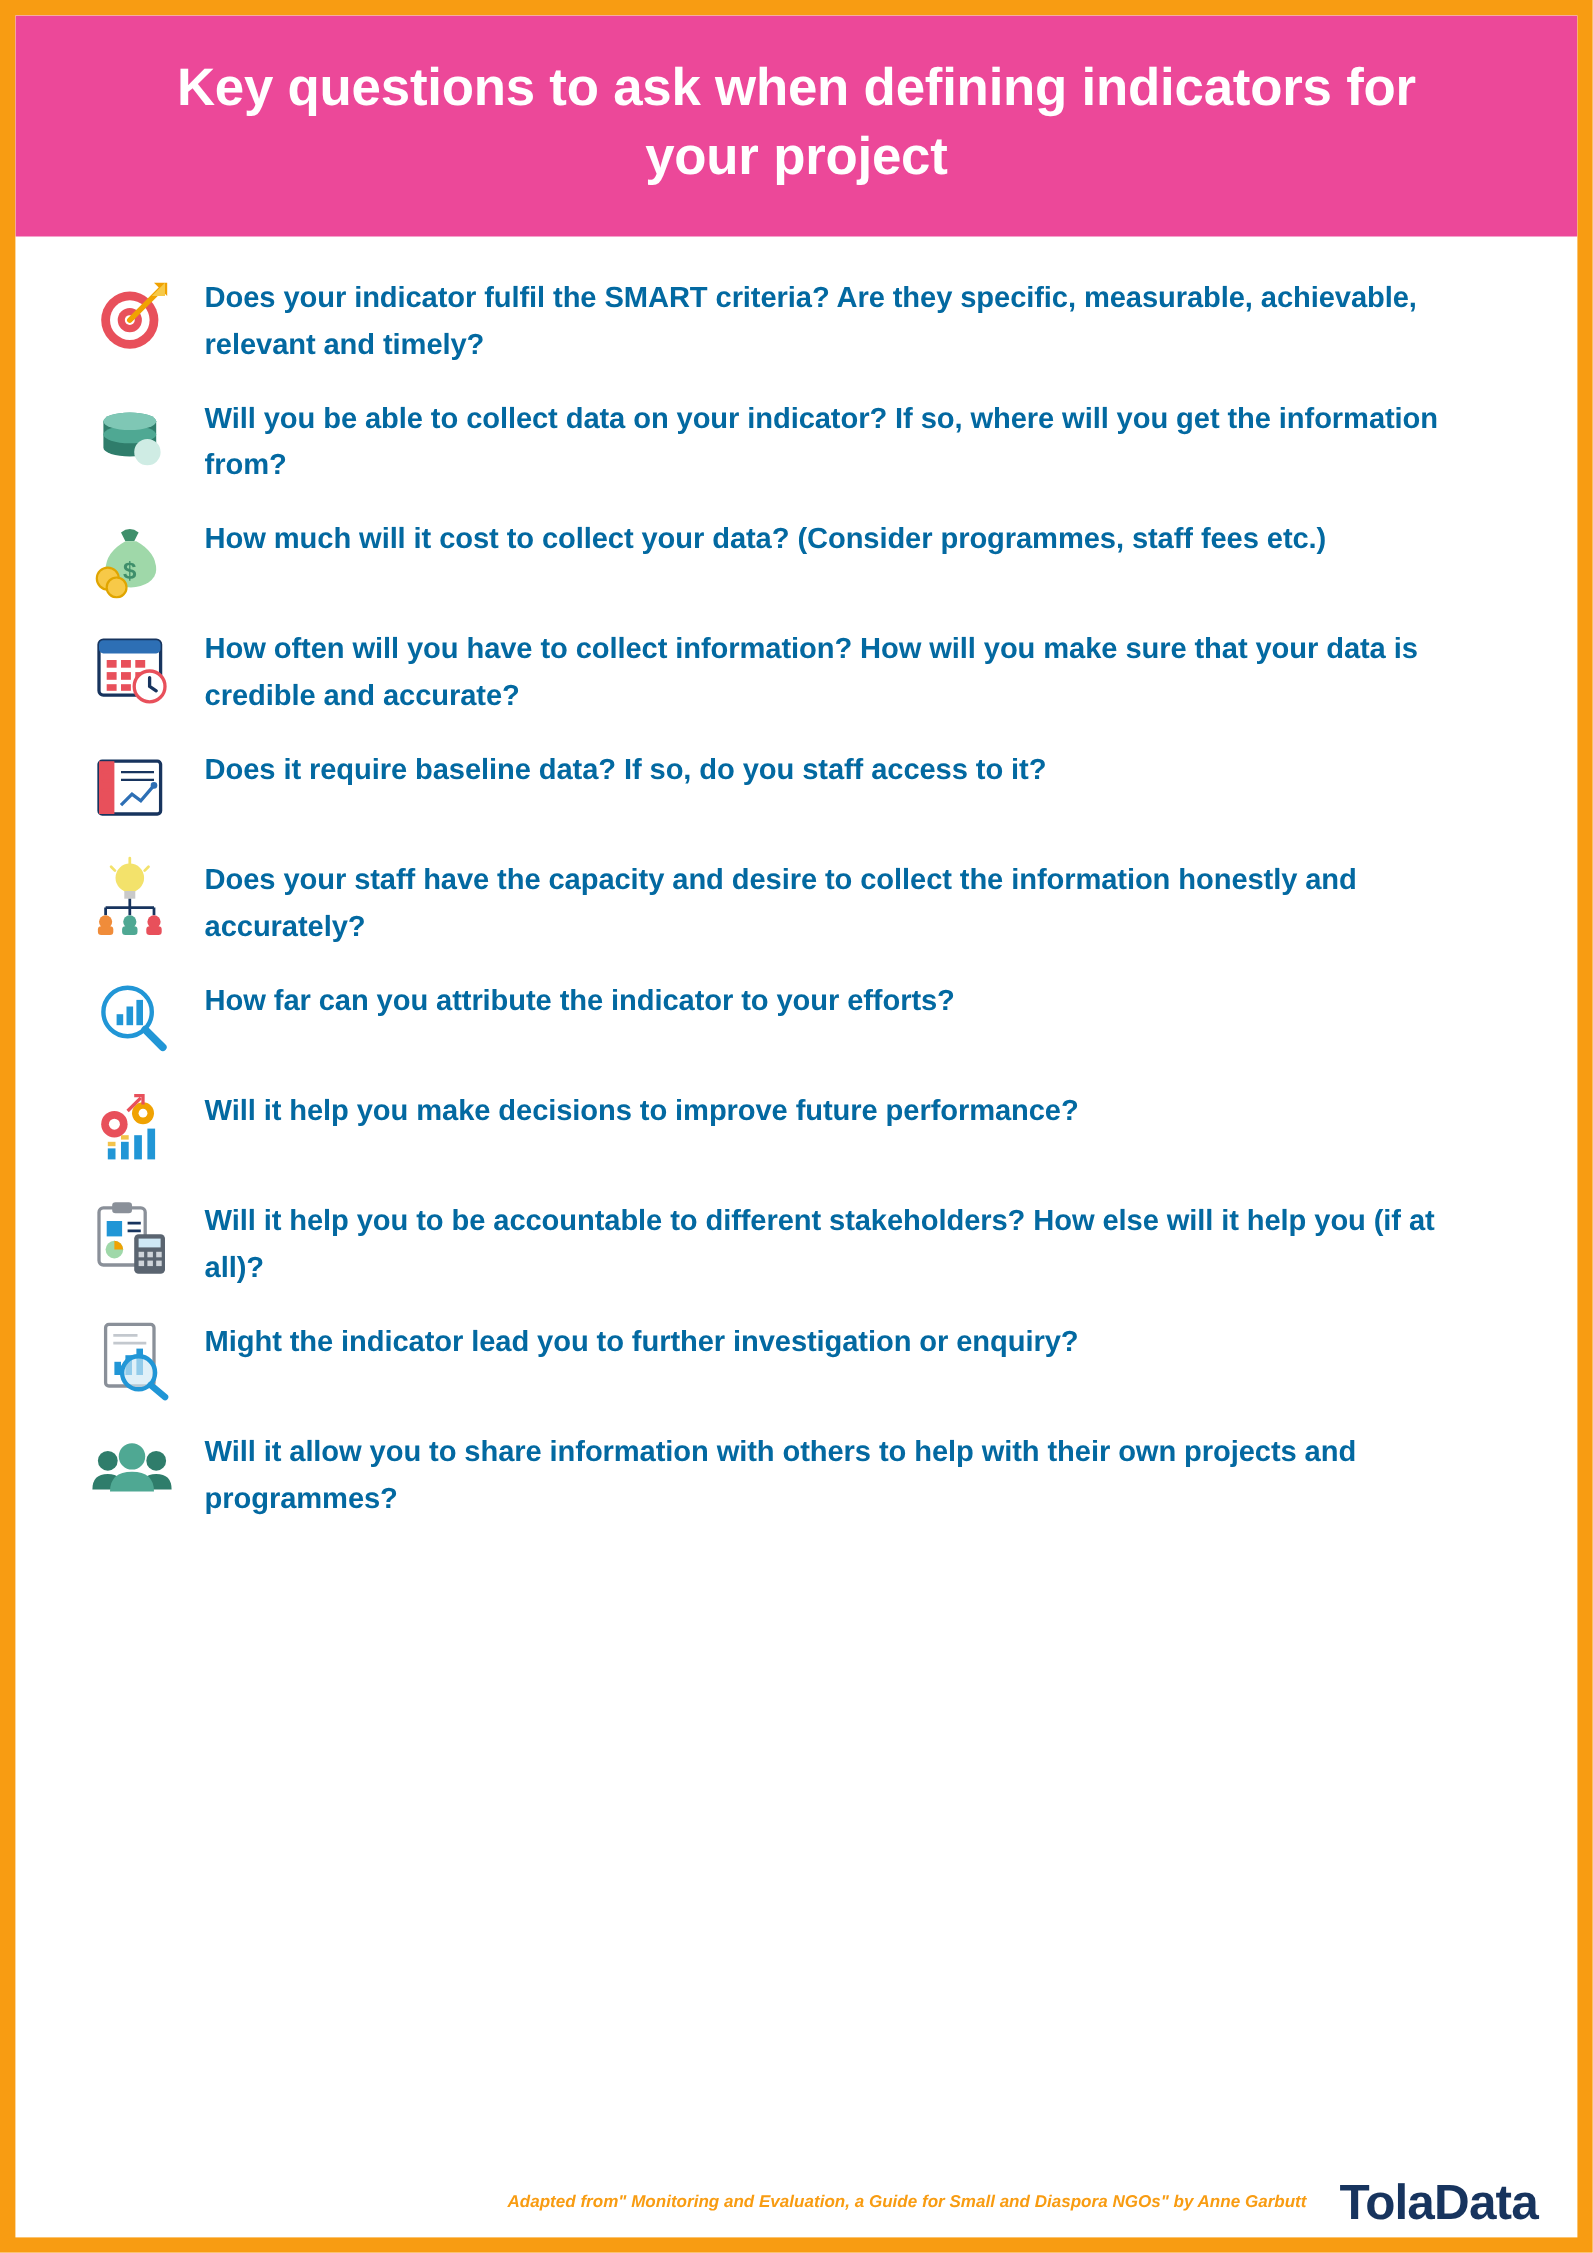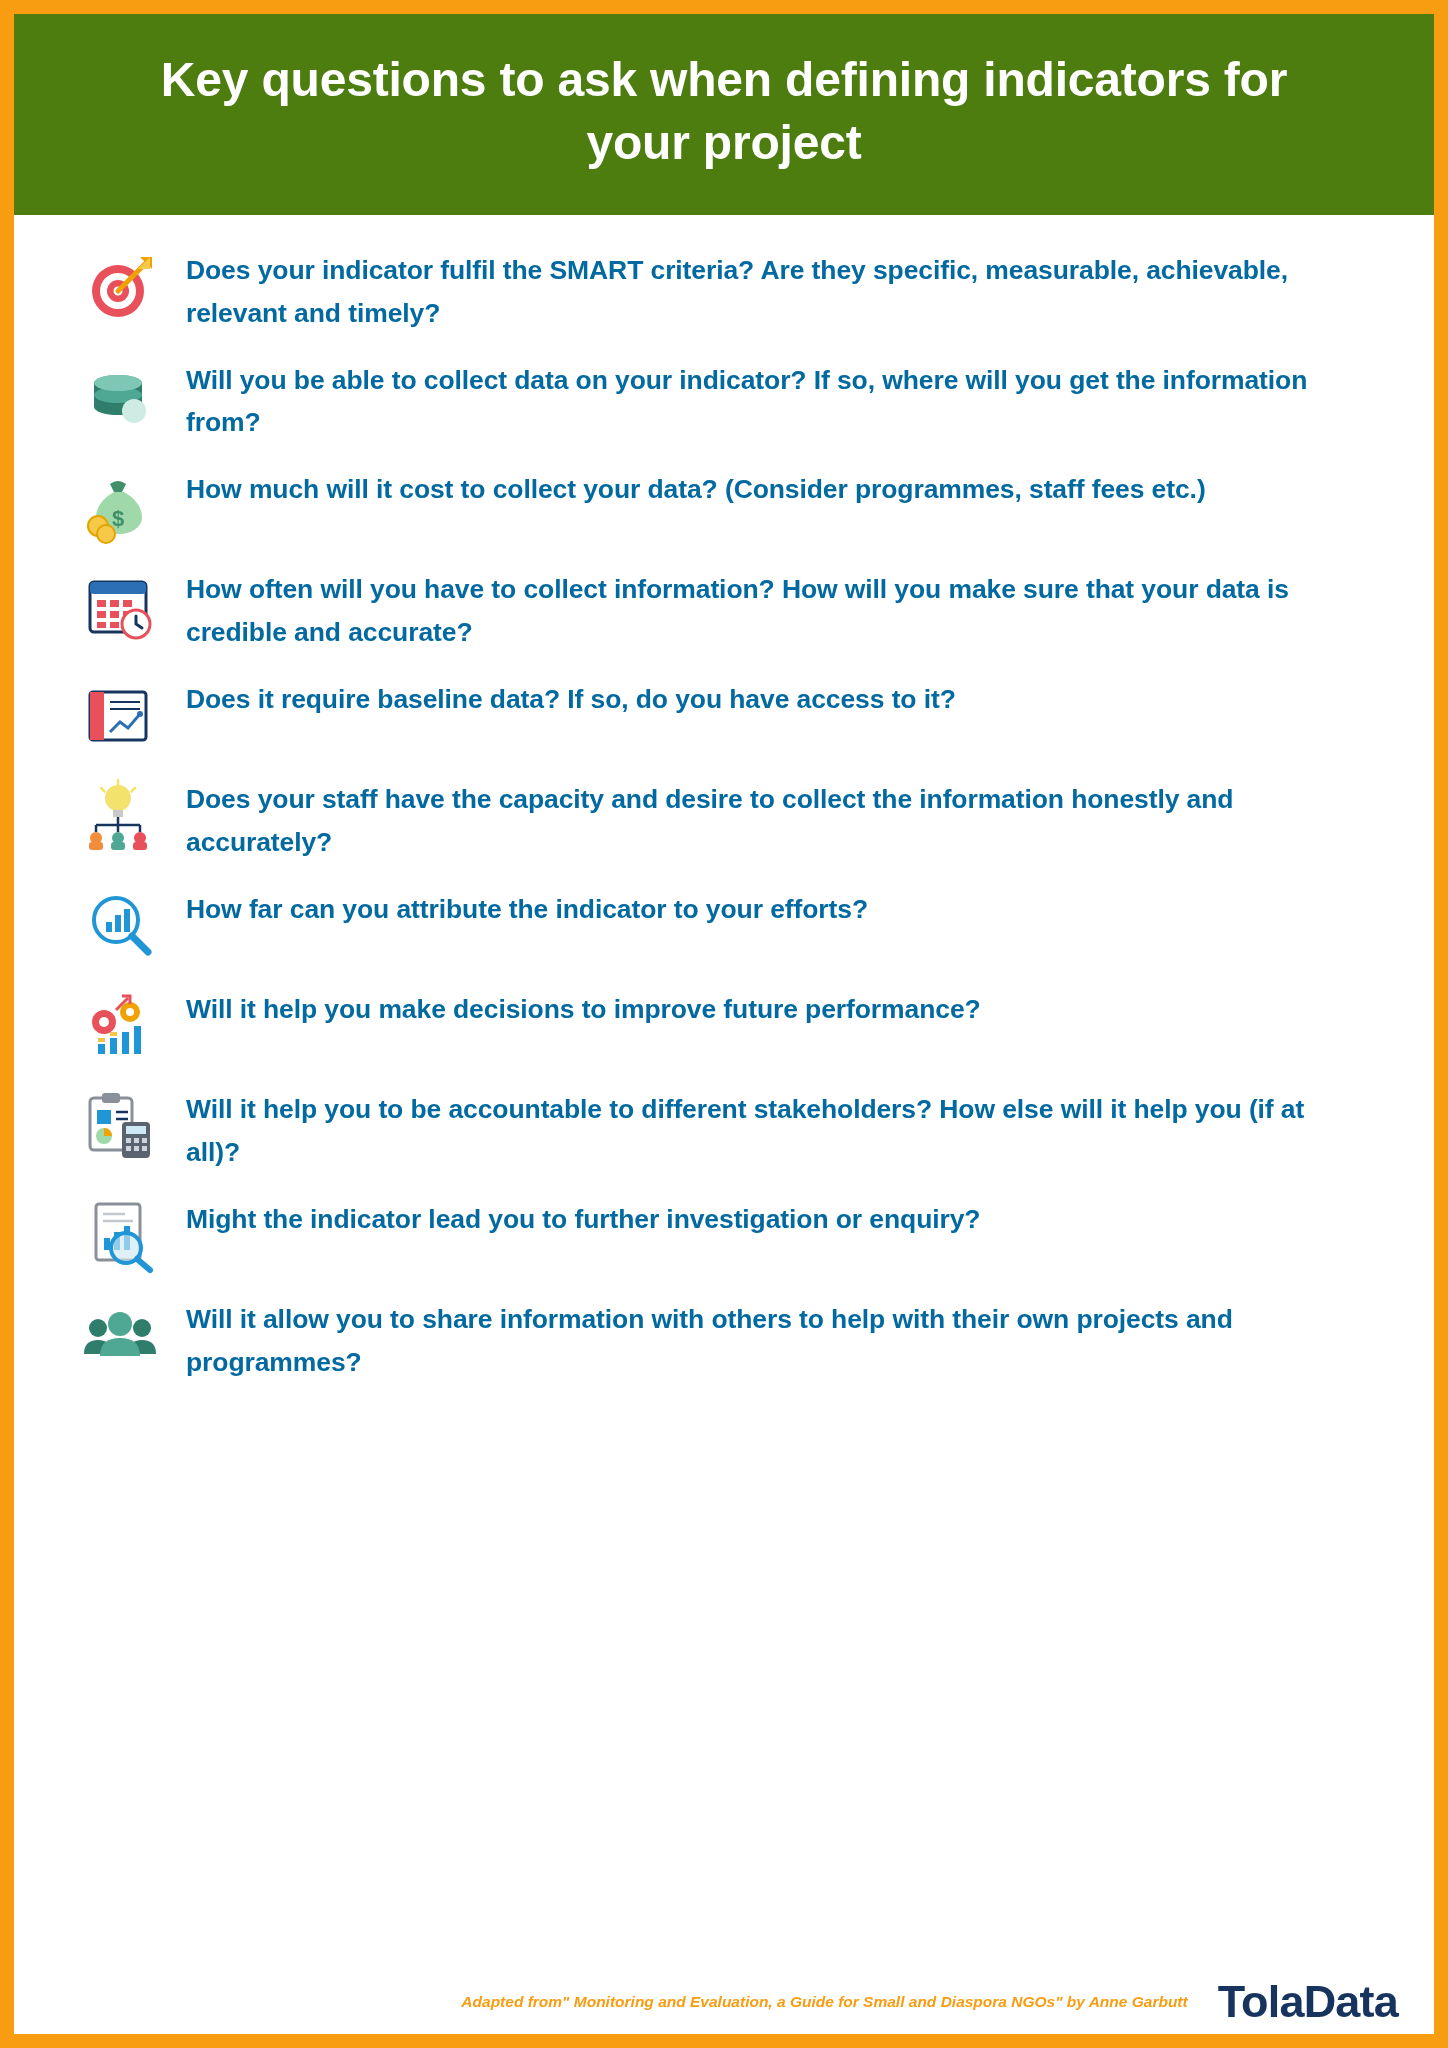--- a/index.html
+++ b/index.html
@@ -11,21 +11,21 @@
   }
   .page {
     position: relative;
     width: 1448px;
     height: 2048px;
     background: #ffffff;
     border: 14px solid #f89c12;
     overflow: hidden;
   }
   .header {
-    background: #4d7c0f;
+    background: #ec4899;
     width: 100%;
     padding: 34px 90px 40px 90px;
     text-align: center;
   }
   .header h1 {
     color: #ffffff;
     font-size: 48px;
     line-height: 1.32;
     font-weight: bold;
     letter-spacing: -0.2px;
@@ -166,21 +166,21 @@
               <path d="M12 48 h6"></path>
           </g>
           <g stroke="#17345e" stroke-width="2">
             <path d="M28 24 h30"></path>
               <path d="M28 31 h30"></path>
           </g>
           <path d="M28 54 L38 44 L46 50 L58 36" stroke="#2d6fb5" stroke-width="3" fill="none"></path>
           <circle cx="58" cy="36" r="3" fill="#2d6fb5"></circle>
         </svg>
       </div>
-      <div class="q-text">Does it require baseline data? If so, do you have access to it?</div>
+      <div class="q-text">Does it require baseline data? If so, do you staff access to it?</div>
     </div>
 
     <div class="row">
       <div class="icon-cell">
         <svg width="76" height="76" viewBox="0 0 76 76">
           <circle cx="36" cy="20" r="13" fill="#f3e26b"></circle>
           <rect x="31" y="32" width="10" height="7" fill="#c9c9c9"></rect>
           <g stroke="#f3e26b" stroke-width="2.5" stroke-linecap="round">
             <path d="M36 2 v5"></path>
               <path d="M19 10 l3.5 3.5"></path>

